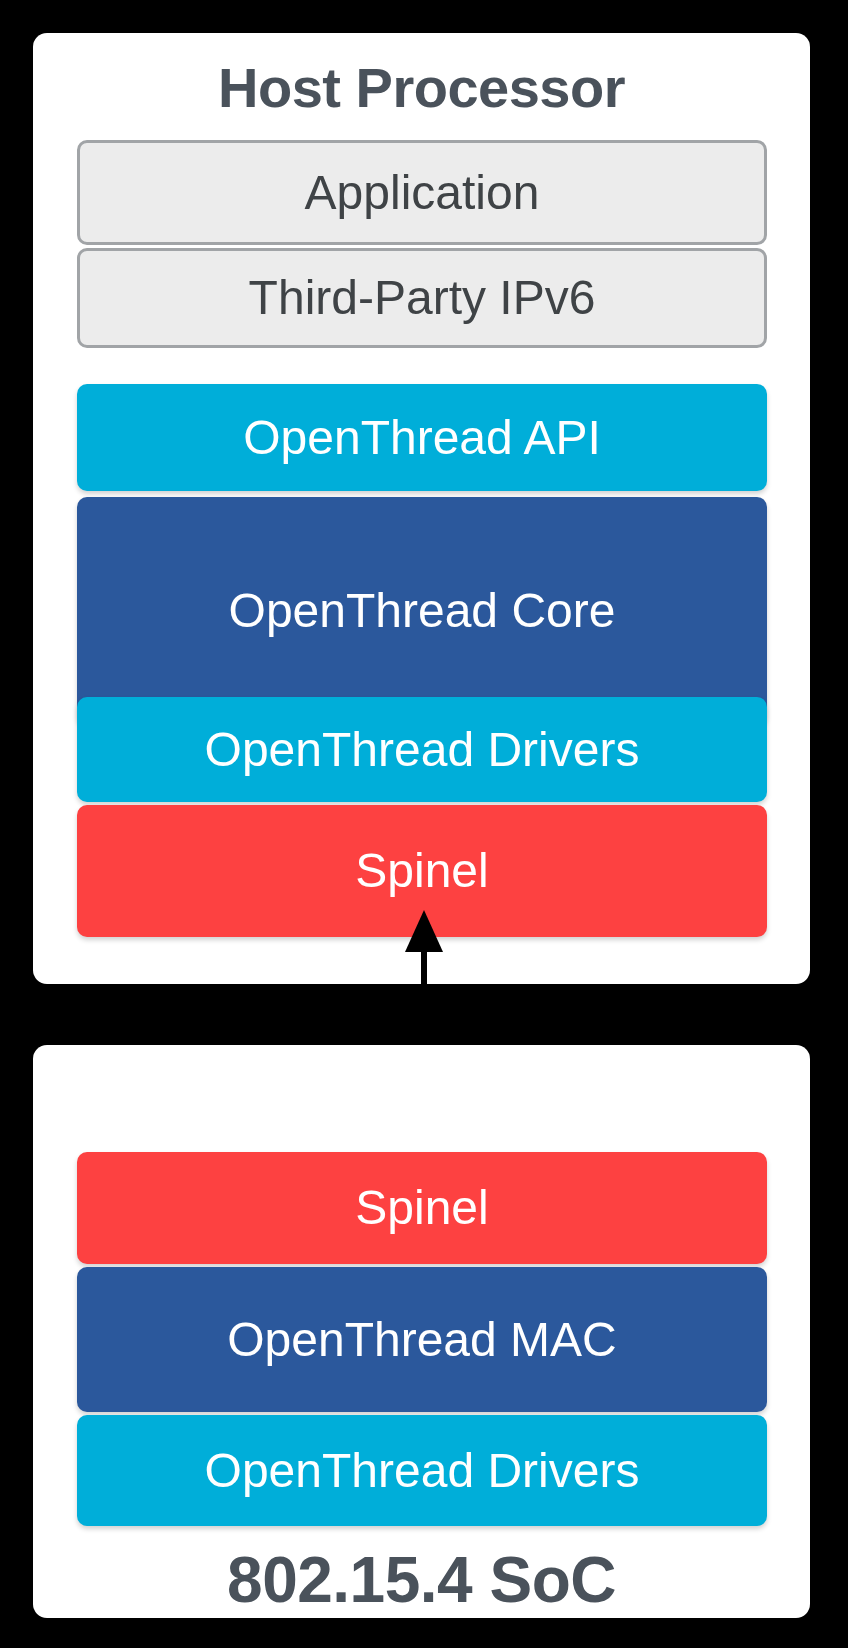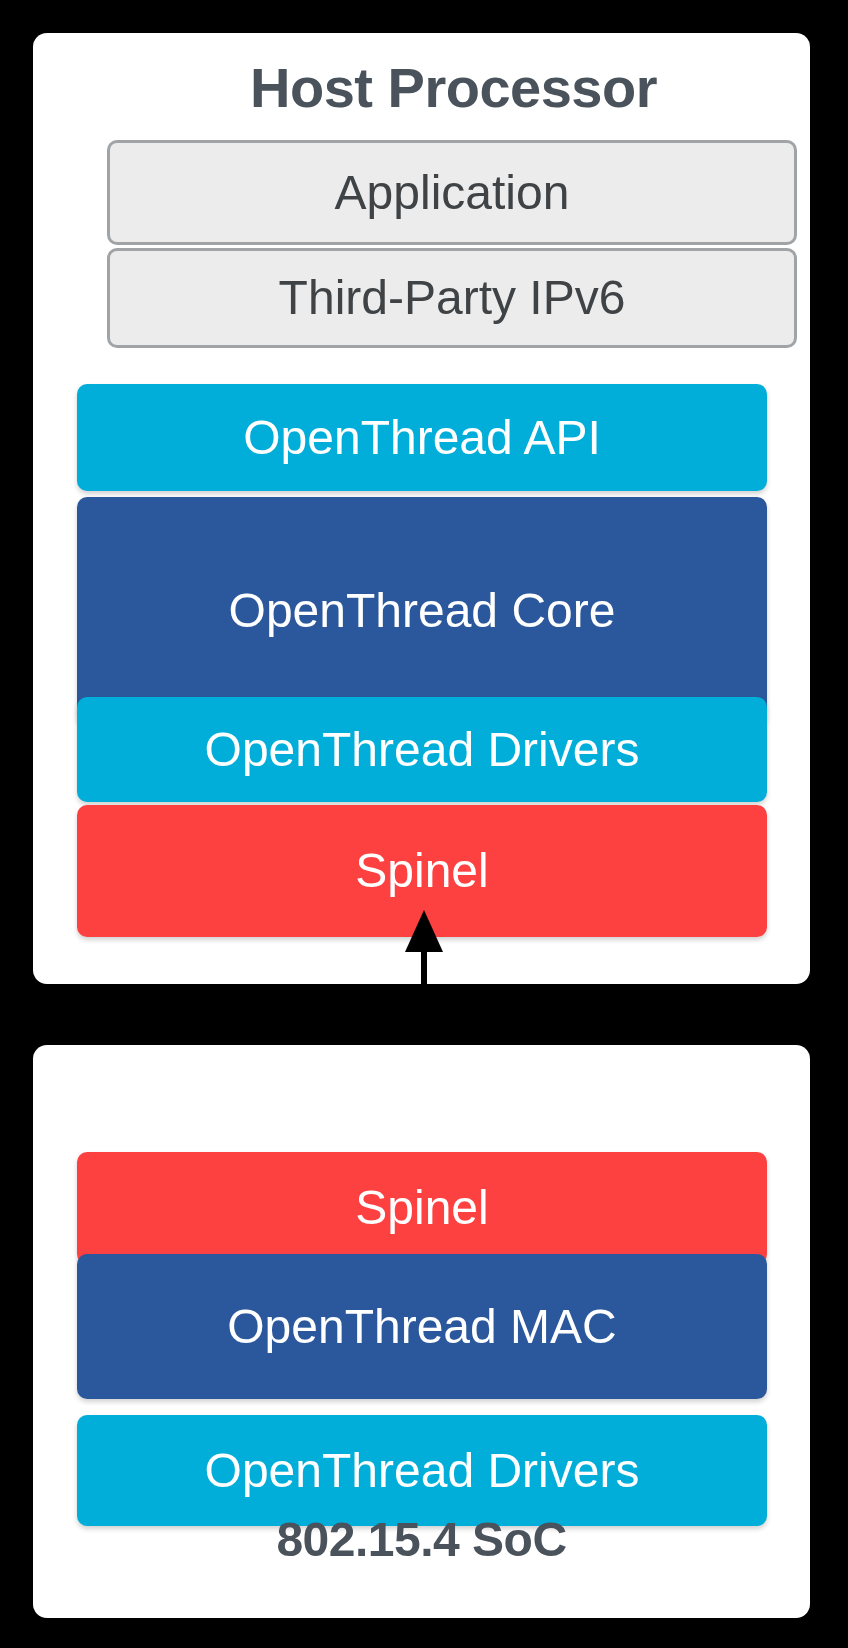--- a/index.html
+++ b/index.html
@@ -32,67 +32,65 @@
     text-align: center;
     font-weight: bold;
     color: var(--title-text, #4a525b);
     letter-spacing: -0.5px;
     white-space: nowrap;
   }
   #host-title {
     top: 26px;
     font-size: 56px;
     line-height: 58px;
-    padding-left: 32px;
   }
   #soc-title {
-    top: 466px;
-    font-size: 48px;
+    top: 506px;
+    font-size: 64px;
     line-height: 58px;
   }
 
   .layer {
     position: absolute;
     left: 44px;
     width: 690px;
     box-sizing: border-box;
     display: flex;
     align-items: center;
     justify-content: center;
     border-radius: 10px;
     font-size: 48px;
     line-height: 1;
     white-space: nowrap;
   }
   .layer.gray {
     background: var(--gray-fill, #ececec);
     border: 3px solid var(--gray-border, #a1a4a7);
     color: var(--gray-text, #3f4346);
-    margin-left: 30px;
   }
   .layer.cyan, .layer.blue, .layer.red {
     color: var(--white-text, #ffffff);
     box-shadow: 0 3px 5px rgba(0,0,0,0.18);
     margin-top: 27px;
   }
   .layer.cyan { background: var(--cyan, #00aed9); }
   .layer.blue { background: var(--blue, #2b589c); }
   .layer.red  { background: var(--red, #fd4141); }
 
   
   #layer-application { top: 107px; height: 105px; }
   #layer-ipv6        { top: 215px; height: 100px; }
   #layer-api         { top: 324px; height: 107px; }
   #layer-core        { top: 437px; height: 228px; }
   #layer-drivers-h   { top: 637px; height: 105px; }
   #layer-spinel-h    { top: 745px; height: 132px; }
 
   
   #layer-spinel-s    { top: 80px;  height: 112px; }
-  #layer-mac         { top: 182px; height: 145px; }
+  #layer-mac         { top: 195px; height: 145px; }
   #layer-drivers-s   { top: 343px; height: 111px; }
 
   
   #connector-arrow {
     position: absolute;
     left: 398px;
     top: 906px;
     width: 52px;
     height: 220px;
     color: var(--arrow, #000000);

